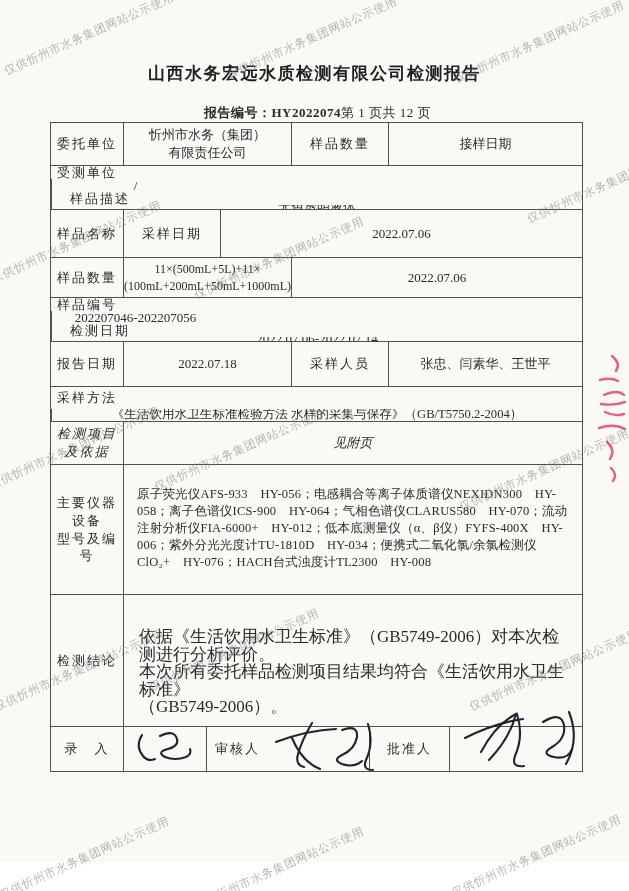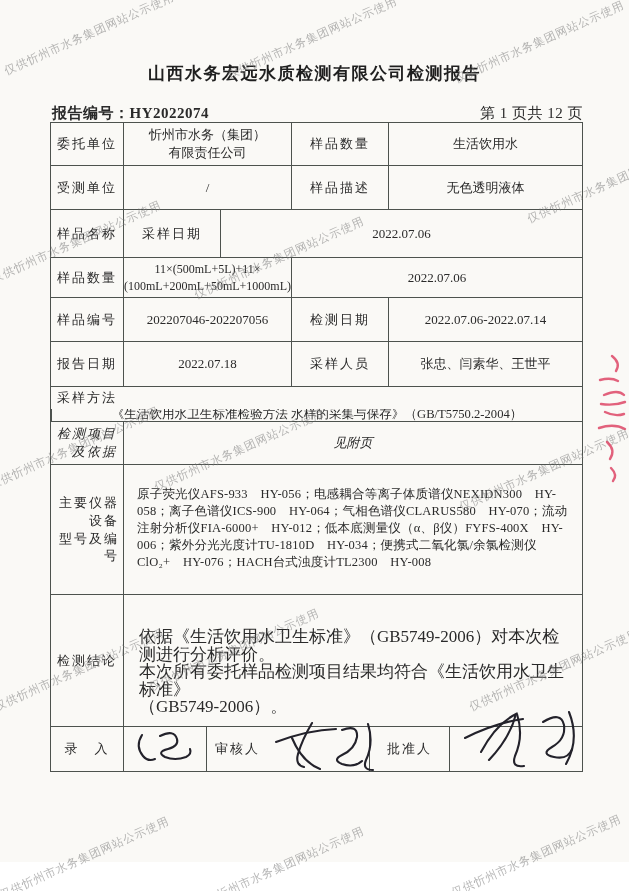--- a/index.html
+++ b/index.html
@@ -9,40 +9,40 @@
     font-family:"Liberation Serif","DejaVu Serif",serif;
   }
   .paper{position:absolute;left:0;top:0;width:629px;height:862px;background:#faf9f6;}
   .title{
     position:absolute;top:62px;left:0;width:100%;text-align:center;
     font-family:"Liberation Sans","DejaVu Sans",sans-serif;
     font-weight:bold;font-size:17px;letter-spacing:1.5px;color:#1f1f1f;z-index:2;
   }
   .meta{
     position:absolute;top:104px;left:52px;width:531px;display:flex;
-    justify-content:space-between;font-size:15px;z-index:2;
+    justify-content:center;font-size:13px;z-index:2;
   }
   .report-no{font-weight:bold;letter-spacing:.5px;}
   .page-info{letter-spacing:.5px;}
   .rtable{
     position:absolute;left:50px;top:122px;width:533px;z-index:2;
     border:1px solid #4d524e;box-sizing:border-box;background:transparent;
   }
   .row{display:flex;border-top:1px solid #4d524e;box-sizing:border-box;}
   .row:first-child{border-top:none;}
   .cell{
     border-left:1px solid #4d524e;box-sizing:border-box;
     display:flex;align-items:center;justify-content:center;
     text-align:center;white-space:pre-line;font-size:13px;line-height:1.35;
     padding:2px 4px;overflow:hidden;
   }
   .cell:first-child{border-left:none;}
-  .w1{width:72px;text-align:right;}.w2{width:168px;}.w3{width:97px;}.w4{flex:1;}
+  .w1{width:72px;}.w2{width:168px;}.w3{width:97px;}.w4{flex:1;}
   .lab{letter-spacing:2px;}
-  .h42{height:42px;}.h44{height:44px;}.h48{height:48px;}.h40{height:40px;}
+  .h42{height:42px;}.h44{height:44px;flex-direction:column;}.h48{height:48px;}.h40{height:40px;}
   .h45{height:45px;}.h35{height:35px;flex-direction:column;}.h43{height:43px;font-style:italic;}.h130{height:130px;}.h132{height:132px;}
   .small{font-size:12px;}
   .inst{
     align-items:flex-start;justify-content:flex-start;text-align:left;
     padding:21px 12px 0 13px;font-size:12.5px;line-height:17px;letter-spacing:.2px;
   }
   .concl{
     align-items:flex-start;justify-content:flex-start;text-align:left;
     padding:33px 16px 0 15px;font-size:17px;line-height:17.5px;
   }
@@ -71,21 +71,21 @@
   <div class="page-info">第 1 页共 12 页</div>
 </div>
 
 <div class="rtable">
 
   <div class="row h42">
     <div class="cell w1 lab">委托单位</div>
     <div class="cell w2">忻州市水务（集团）
 有限责任公司</div>
     <div class="cell w3 lab">样品数量</div>
-    <div class="cell w4">生活饮用水</div>
+    <div class="cell w4">接样日期</div>
   </div>
 
   <div class="row h44">
     <div class="cell w1 lab">受测单位</div>
     <div class="cell w2">/</div>
     <div class="cell w3 lab">样品描述</div>
     <div class="cell w4">无色透明液体</div>
   </div>
 
   <div class="row h48">

